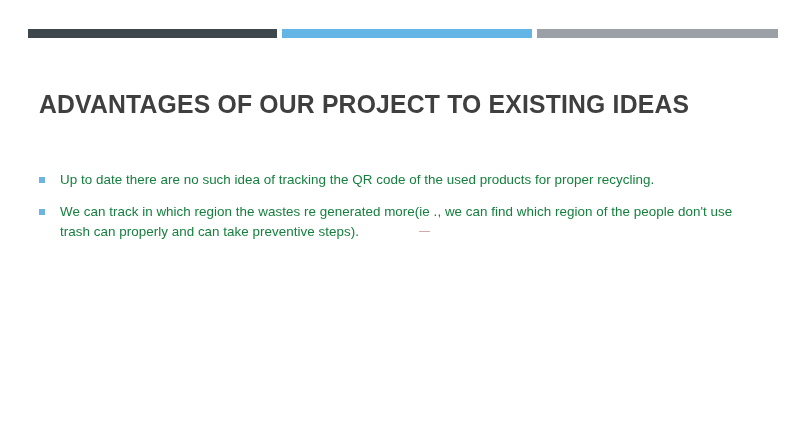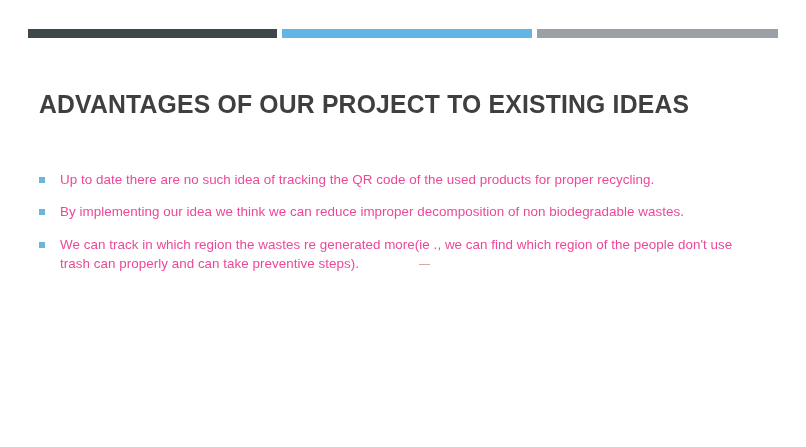--- a/index.html
+++ b/index.html
@@ -70,21 +70,21 @@
     flex: 0 0 auto;
     width: 6px;
     height: 6px;
     background: #6fb3e0;
     margin-top: 7px;
     margin-right: 15px;
   }
   .bullet-text {
     flex: 1 1 auto;
     font-size: 13.4px;
-    color: #ec4899;
+    color: #15803d;
     line-height: 1.48;
     letter-spacing: 0.04px;
   }
   .spellcheck {
     border-bottom: 1px solid #d6a9a9;
     padding-bottom: 12px;
   }
 </style>
 </head>
 <body>
@@ -99,24 +99,20 @@
 
   <div class="title">ADVANTAGES OF OUR PROJECT TO EXISTING IDEAS</div>
 
   <div class="bullets">
 
     <div class="bullet-item">
       <span class="bullet-marker"></span>
       <span class="bullet-text">Up to date there are no such idea of tracking the QR code of the used products for proper recycling.</span>
     </div>
 
-    <div class="bullet-item">
-      <span class="bullet-marker"></span>
-      <span class="bullet-text">By implementing our idea we think we can reduce improper decomposition of non biodegradable wastes.</span>
-    </div>
 
     <div class="bullet-item">
       <span class="bullet-marker"></span>
       <span class="bullet-text"><span>We can track in which region the wastes re generated more(</span><span class="spellcheck">ie</span><span> ., we can find which region of the people don't use trash can properly and can take preventive steps).</span></span>
     </div>
 
   </div>
 
 </div>
 

